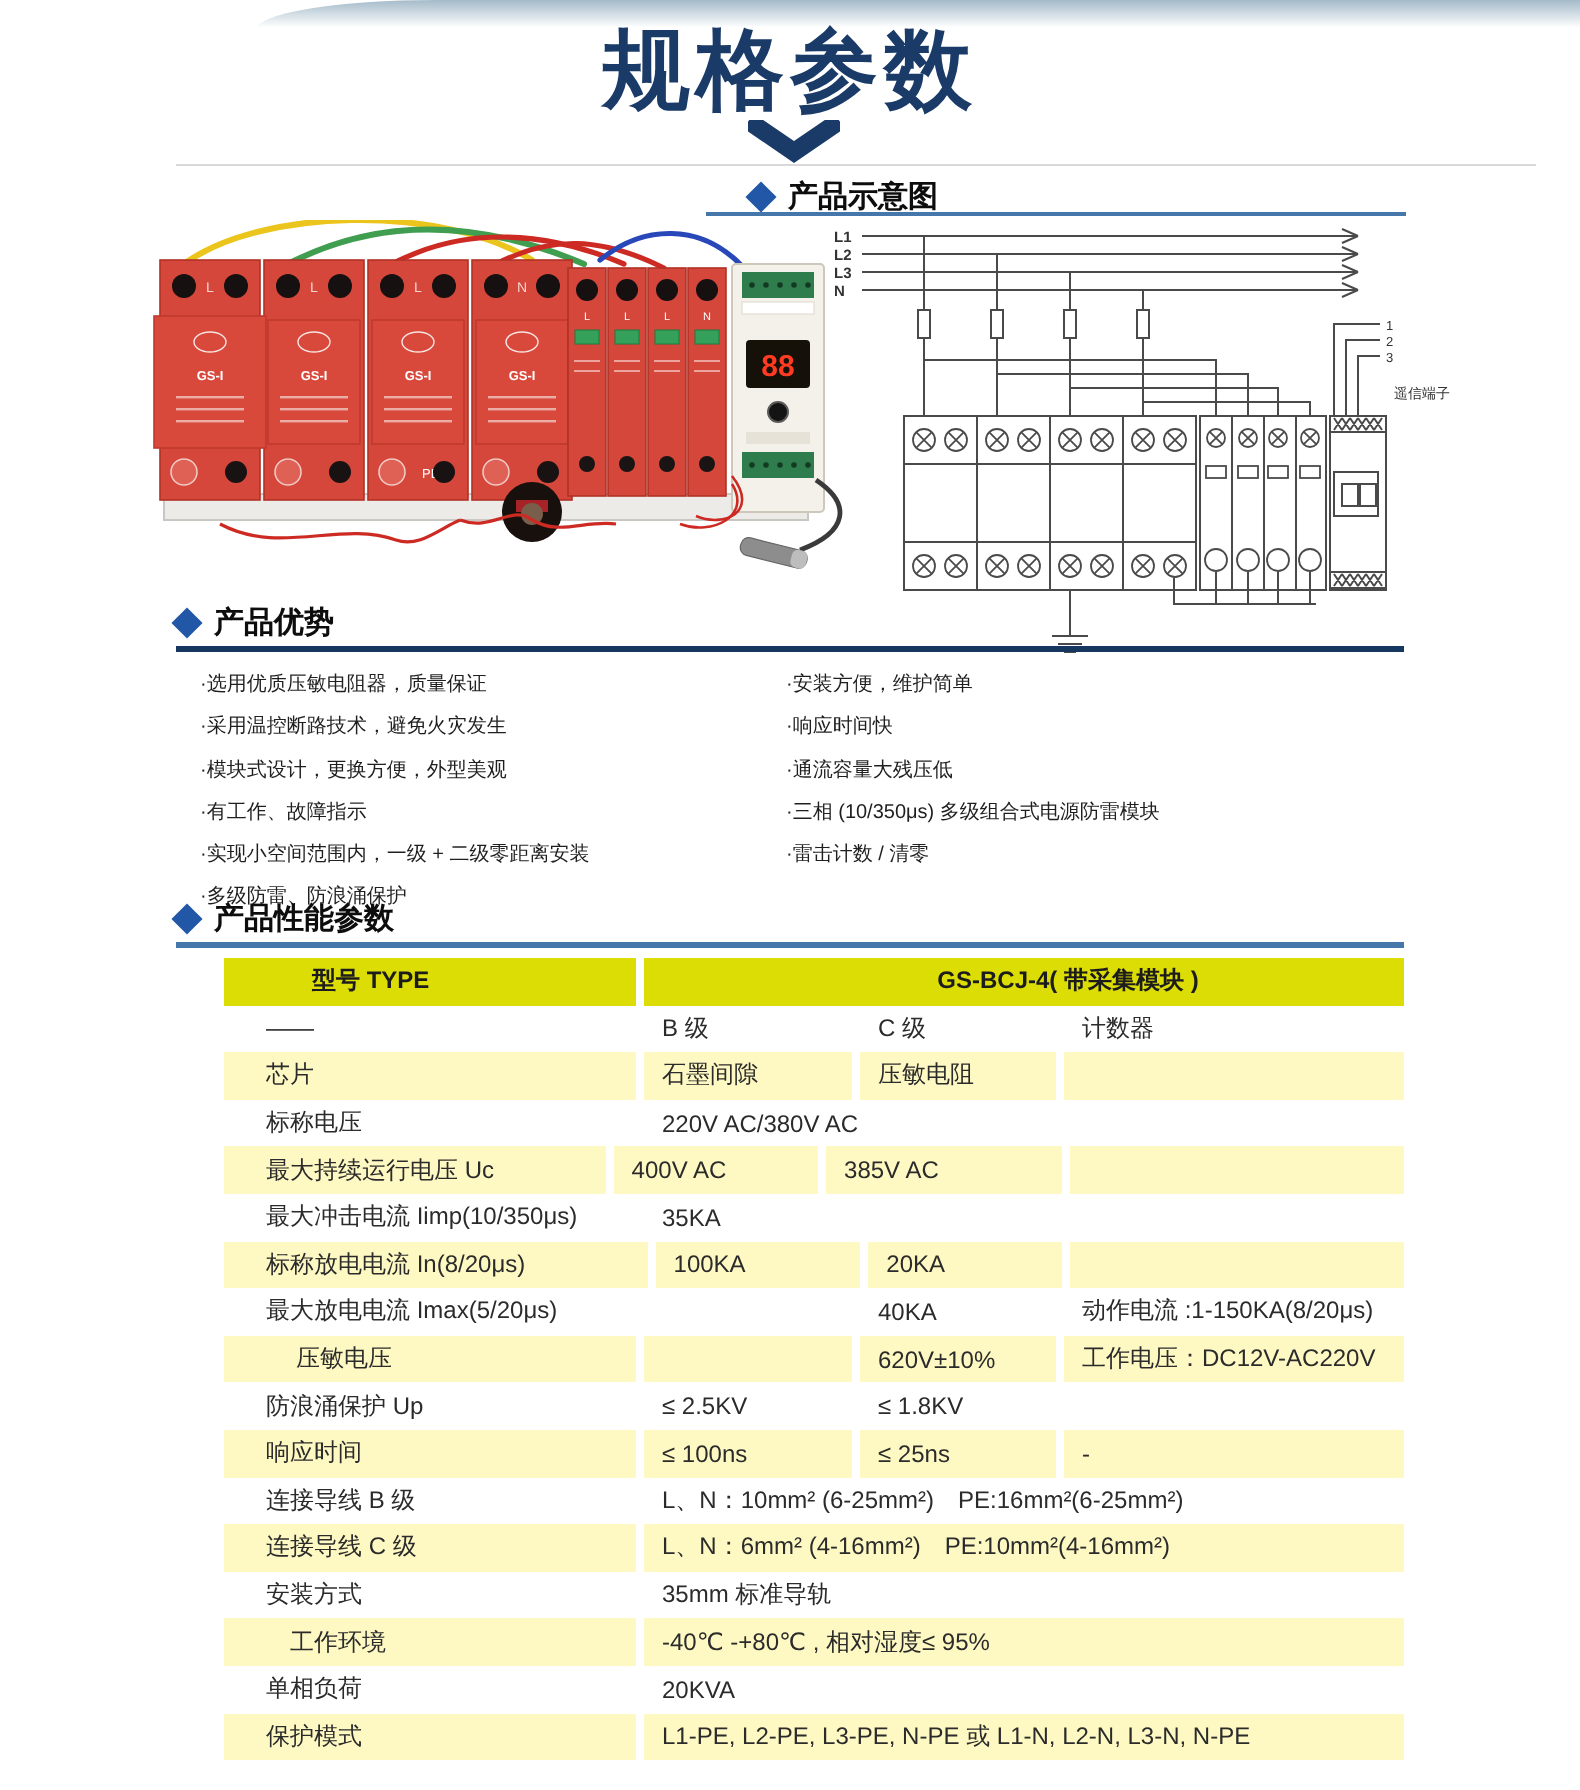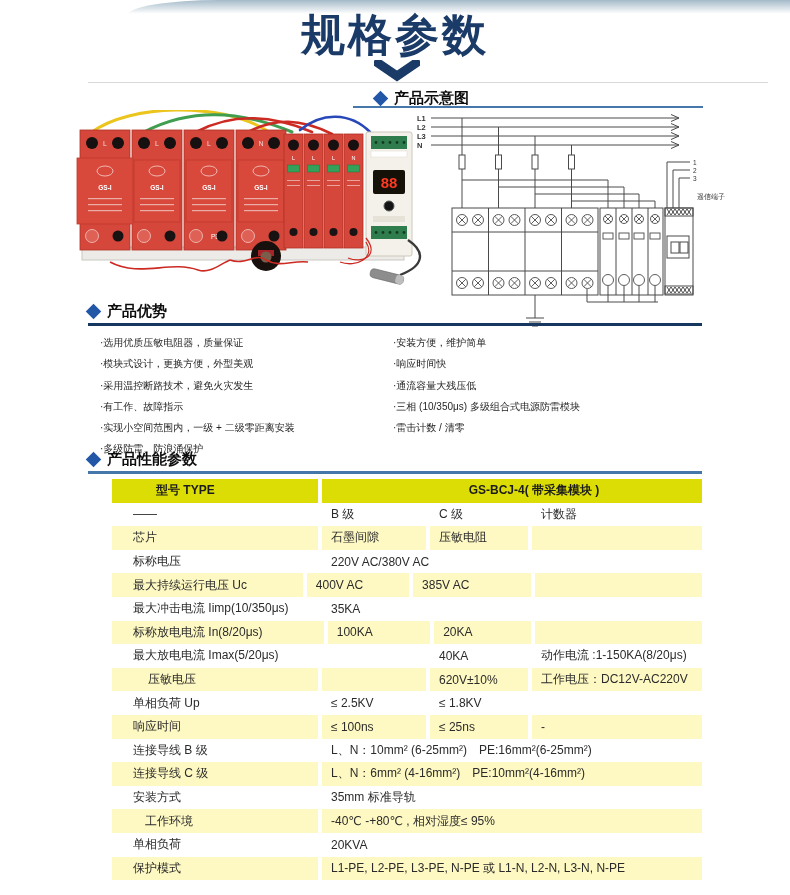--- a/index.html
+++ b/index.html
@@ -357,22 +357,22 @@
   </svg>
 
   <div class="abs sec-head" style="left:88px;top:302px;">
     <span class="diamond"></span>
     <span class="sec-label">产品优势</span>
   </div>
   <div class="abs rule-navy" style="left:88px;top:323px;width:614px;"></div>
 
   <div class="abs adv-col" style="left:100px;top:332px;">
       <div class="adv-item">·选用优质压敏电阻器，质量保证</div>
+      <div class="adv-item">·采用温控断路技术，避免火灾发生</div>
       <div class="adv-item">·模块式设计，更换方便，外型美观</div>
-      <div class="adv-item">·采用温控断路技术，避免火灾发生</div>
       <div class="adv-item">·有工作、故障指示</div>
       <div class="adv-item">·实现小空间范围内，一级 + 二级零距离安装</div>
       <div class="adv-item">·多级防雷、防浪涌保护</div>
     </div>
   <div class="abs adv-col" style="left:393px;top:332px;">
       <div class="adv-item">·安装方便，维护简单</div>
       <div class="adv-item">·响应时间快</div>
       <div class="adv-item">·通流容量大残压低</div>
       <div class="adv-item">·三相 (10/350μs) 多级组合式电源防雷模块</div>
       <div class="adv-item">·雷击计数 / 清零</div>
@@ -429,21 +429,21 @@
         <div class="tcell" style="width: 98px;">40KA</div>
         <div class="tcell" style="width: 170px;">动作电流 :1-150KA(8/20μs)</div>
       </div>
       <div class="trow gray">
         <div class="tcell label" style="width: 206px; padding-left: 36px;">压敏电压</div>
         <div class="tcell" style="width: 104px;"></div>
         <div class="tcell" style="width: 98px;">620V±10%</div>
         <div class="tcell" style="width: 170px;">工作电压：DC12V-AC220V</div>
       </div>
       <div class="trow white">
-        <div class="tcell label" style="width: 206px;">单相负荷 Up</div>
+        <div class="tcell label" style="width: 206px;">防浪涌保护 Up</div>
         <div class="tcell" style="width: 104px;">≤ 2.5KV</div>
         <div class="tcell" style="width: 98px;">≤ 1.8KV</div>
         <div class="tcell" style="width: 170px;"></div>
       </div>
       <div class="trow gray">
         <div class="tcell label" style="width: 206px;">响应时间</div>
         <div class="tcell" style="width: 104px;">≤ 100ns</div>
         <div class="tcell" style="width: 98px;">≤ 25ns</div>
         <div class="tcell" style="width: 170px;">-</div>
       </div>

